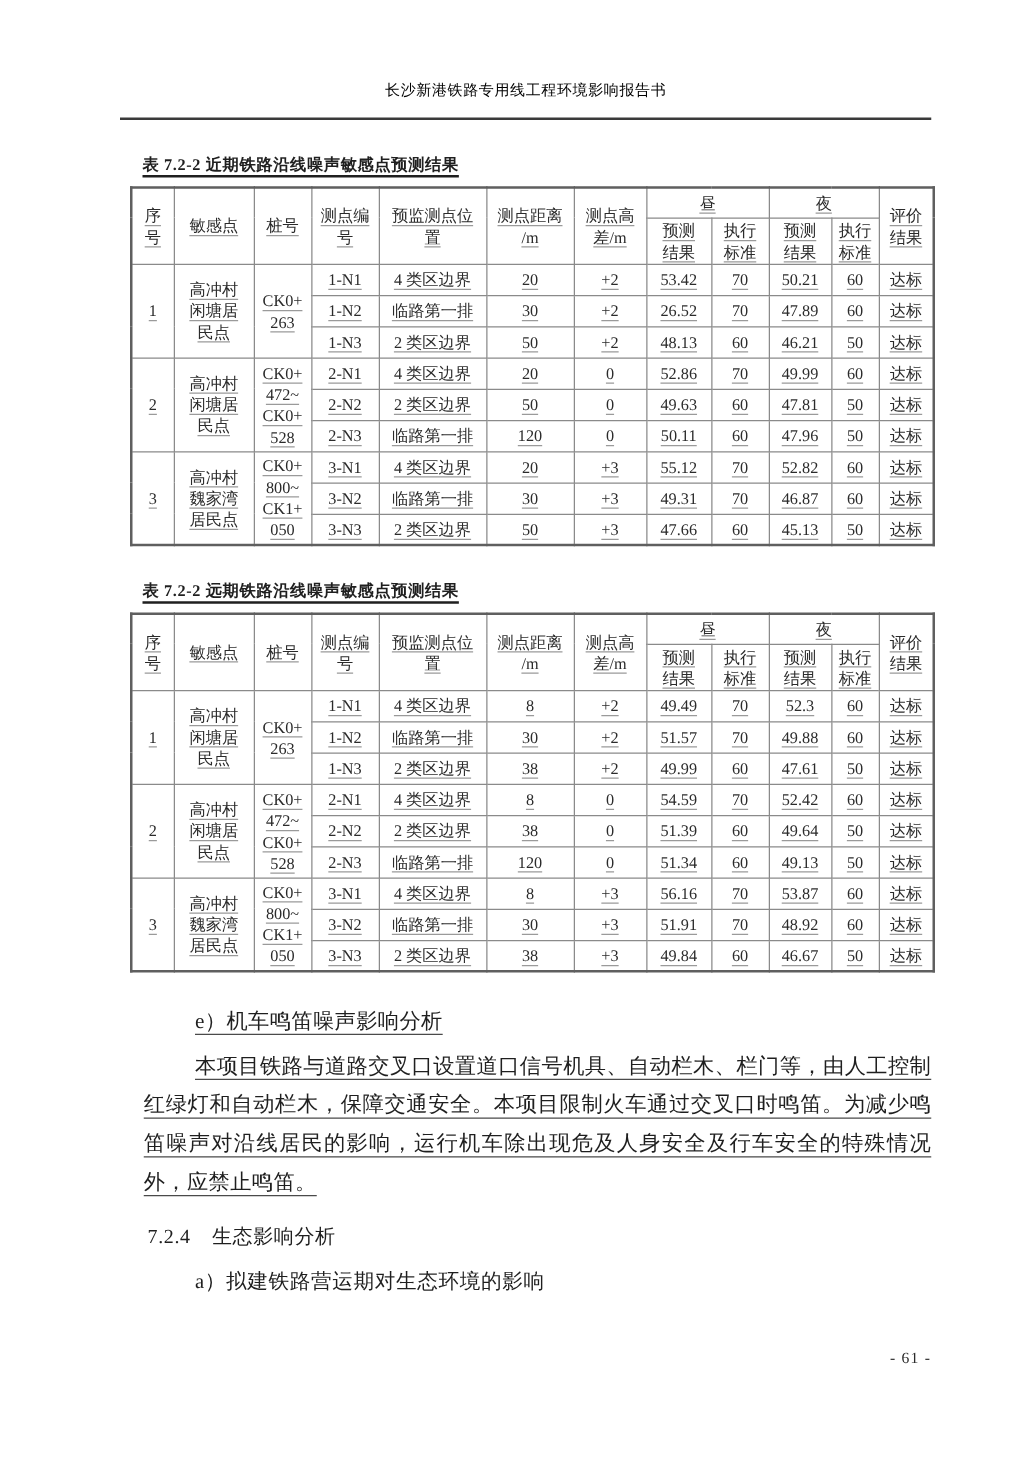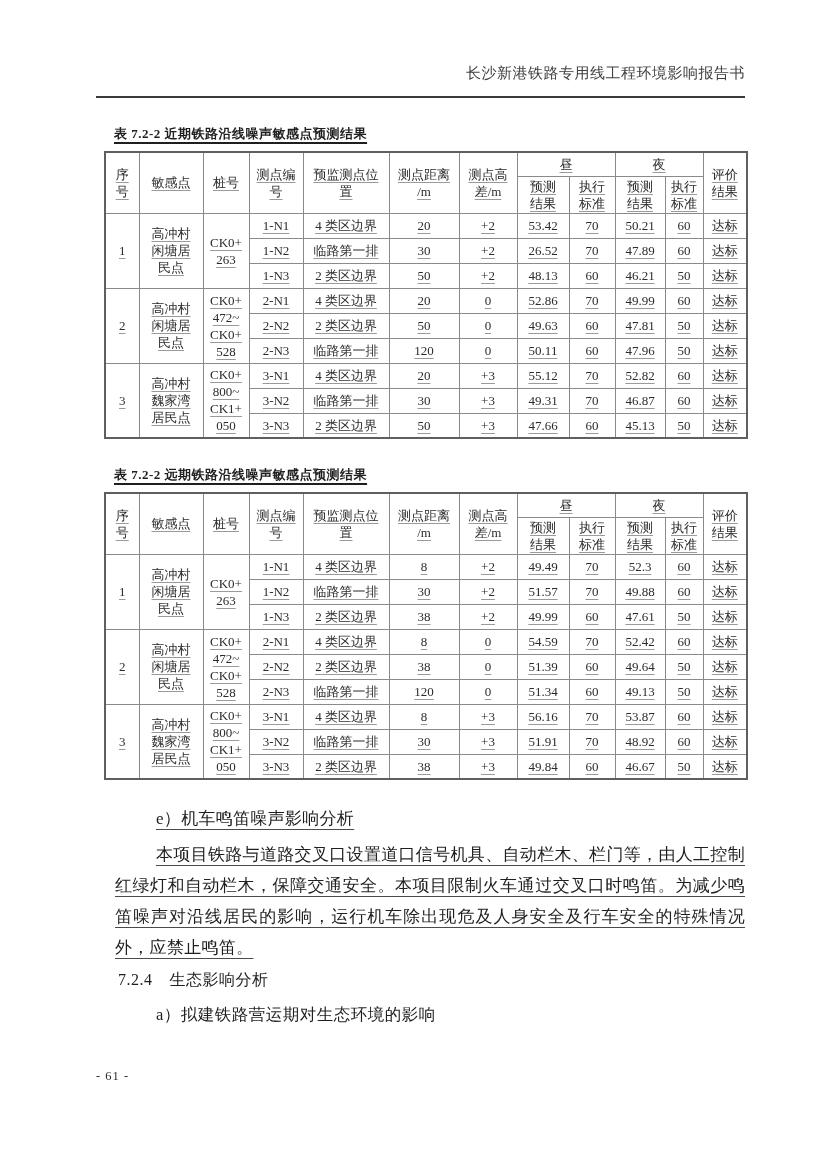--- a/index.html
+++ b/index.html
@@ -8,23 +8,23 @@
     width: 827px; height: 1169px;
     background: #ffffff;
     margin: 0 auto;
     font-family: "Liberation Serif", "DejaVu Serif", serif;
     color: #1f1f1f;
     overflow: hidden;
     padding: 64px 82px 0 96px;
   }
   
   .running-header {
-    text-align: right;
-    font-size: 15px;
-    color: #404040;
+    text-align: center;
+    font-size: 12px;
+    color: #000000;
     letter-spacing: 0.5px;
   }
   .header-rule {
     border: none;
     border-top: 2px solid #3a3a3a;
     margin-top: 13px;
   }
   
   .table-title {
     margin-top: 27px;
@@ -76,33 +76,33 @@
   }
   .underlined {
     text-decoration: underline;
     text-underline-offset: 5px;
     text-decoration-color: #4a4a4a;
   }
   .p-conclusion { margin-top: 4px; text-indent: 41px; line-height: 26px; }
   .p-e-heading { margin-top: 28px; text-indent: 41px; line-height: 22px; }
   .p-body { margin-top: 9px; text-indent: 41px; }
   .section-heading {
-    margin-top: 5px; margin-left: 22px;
+    margin-top: 17px; margin-left: 22px;
     font-size: 16px; line-height: 24px;
     letter-spacing: 0.5px;
   }
   .section-heading .sec-num { margin-right: 17px; }
   .p-a-heading {
     margin-top: 11px; margin-left: 60px;
     font-size: 16.5px; line-height: 23px;
     letter-spacing: 0.5px;
   }
   .page-number {
     margin-top: 43px;
-    text-align: left;
+    text-align: right;
     font-size: 12.5px;
     color: #2a2a2a;
     letter-spacing: 1px;
   }
 </style>
 </head>
 <body>
 
 <div class="page">
 

